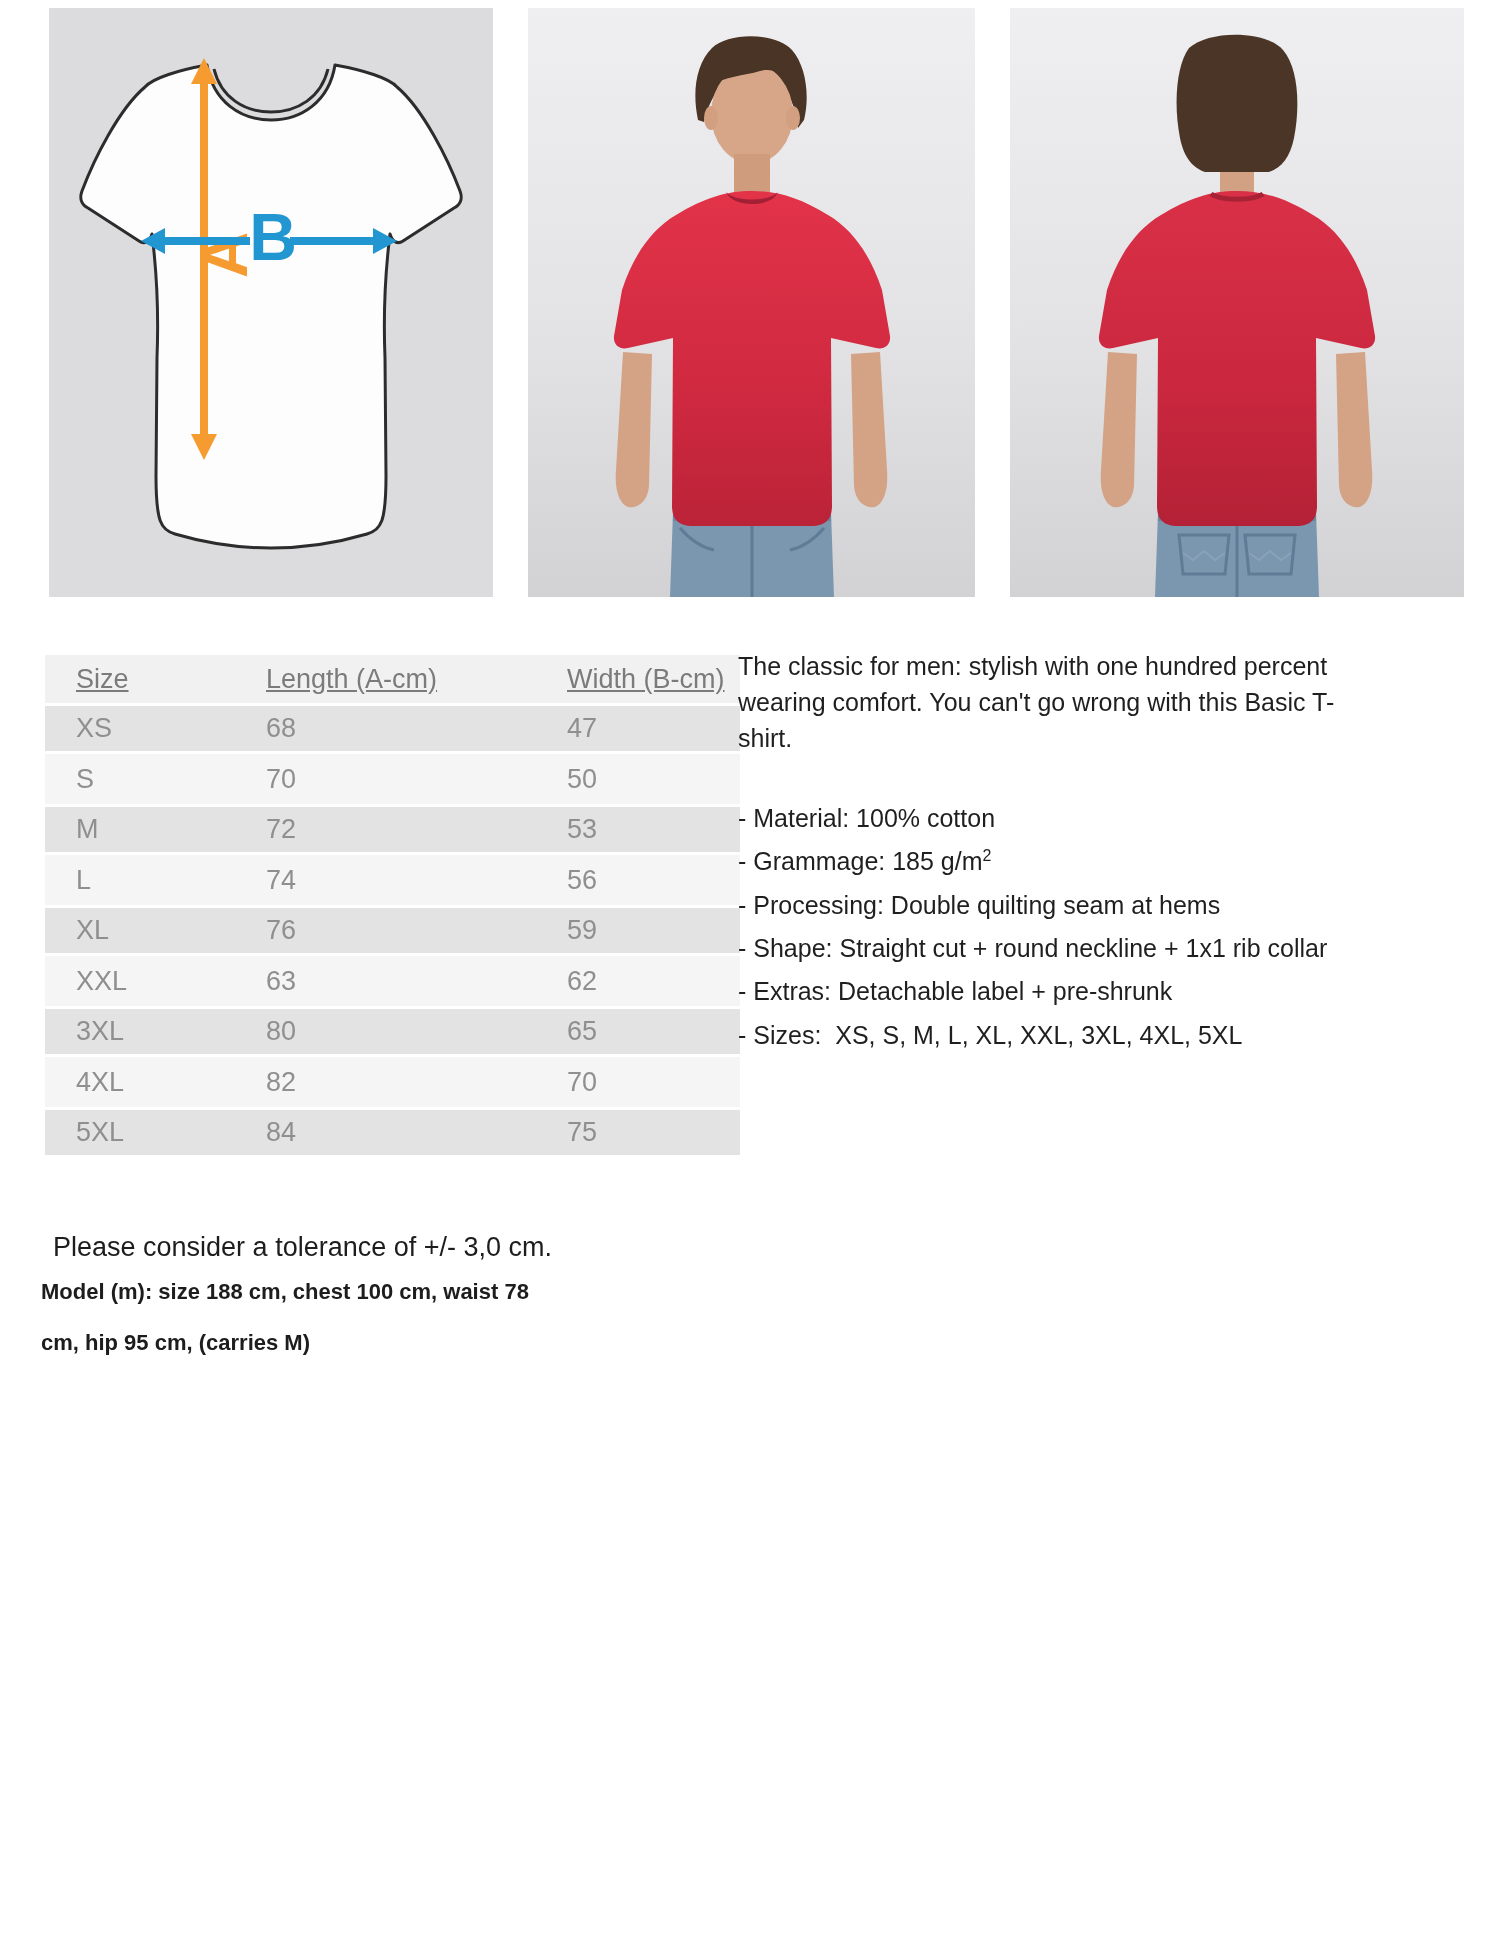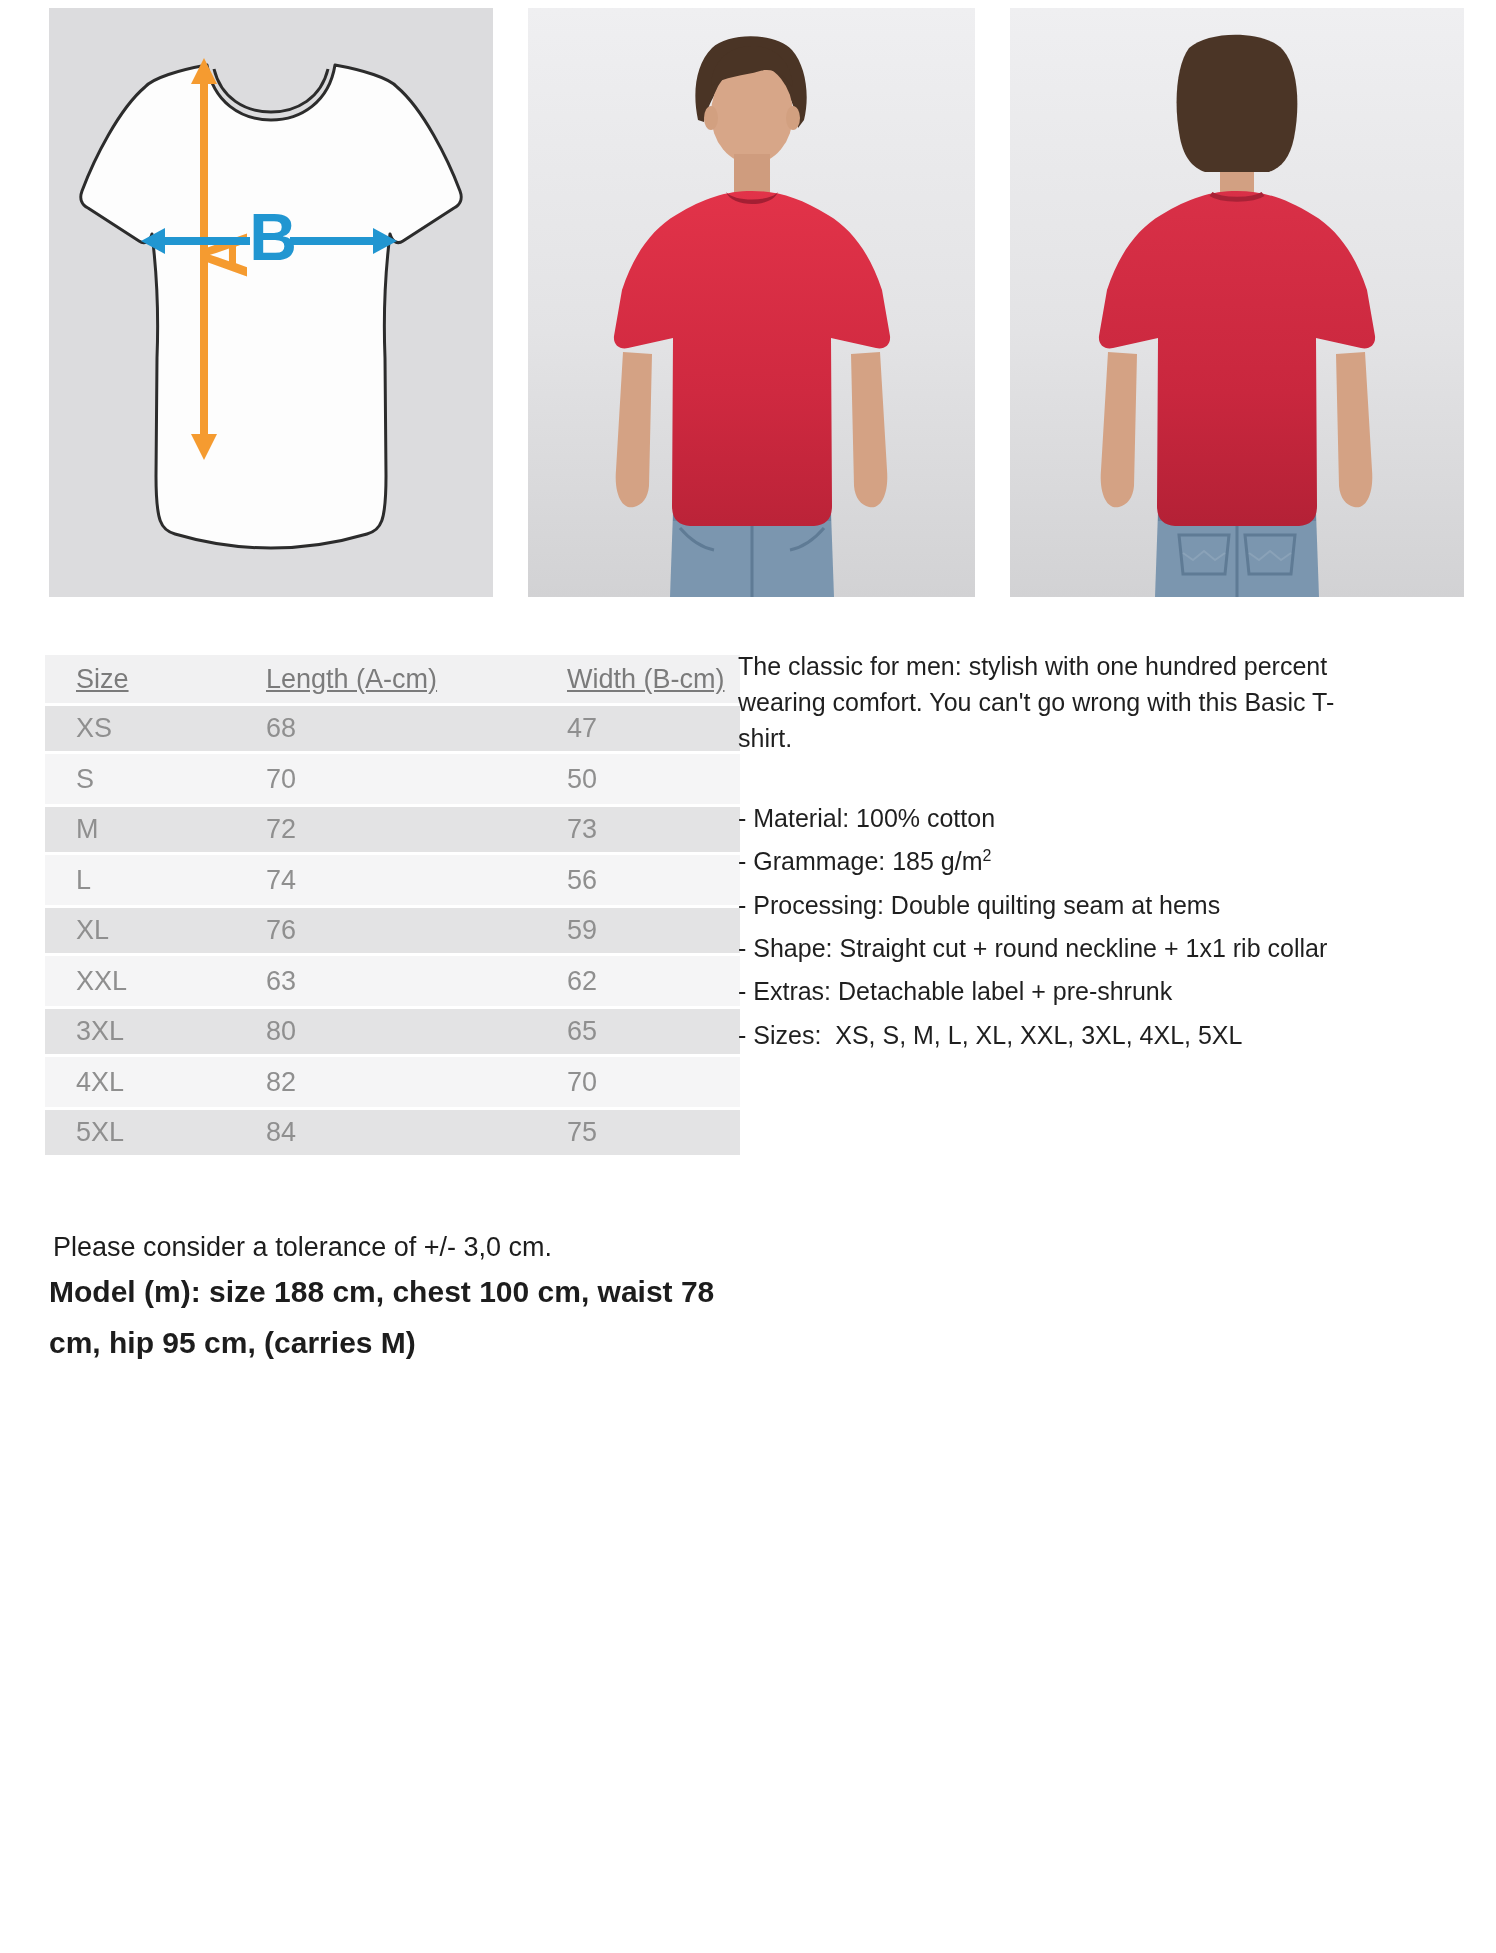--- a/index.html
+++ b/index.html
@@ -30,22 +30,22 @@
 
   
   .description { position:absolute; left:738px; top:648px; width:690px; color:#1f1f1f; }
   .intro { width:600px; font-size:25px; line-height:36px; }
   .spec-list { margin-top:38px; list-style:none; }
   .spec-list li { font-size:25px; line-height:37px; white-space:pre; }
   .spec-list sup { font-size:16px; }
 
   
   .tolerance-note { position:absolute; left:53px; top:1232px; font-size:27px; color:#1d1d1d; }
-  .model-info { position:absolute; left:49px; top:1266px; width:720px;
-    font-size:30px; font-weight:bold; line-height:51px; color:#1d1d1d; }
+  .model-info { position:absolute; left:41px; top:1266px; width:720px;
+    font-size:22px; font-weight:bold; line-height:51px; color:#1d1d1d; }
 </style>
 </head>
 <body>
 
 <div class="page">
 
   <div class="box" id="diagram-box">
     <svg width="444" height="589" viewBox="0 0 444 589">
 
       <path d="M158,57 C130,62 104,70 96,79 C70,101 45,151 33,183 C30,191 33,197 39,200
@@ -150,21 +150,21 @@
       <div class="t-cell c3">47</div>
     </div>
     <div class="t-row light">
       <div class="t-cell c1">S</div>
       <div class="t-cell c2">70</div>
       <div class="t-cell c3">50</div>
     </div>
     <div class="t-row dark">
       <div class="t-cell c1">M</div>
       <div class="t-cell c2">72</div>
-      <div class="t-cell c3">73</div>
+      <div class="t-cell c3">53</div>
     </div>
     <div class="t-row light">
       <div class="t-cell c1">L</div>
       <div class="t-cell c2">74</div>
       <div class="t-cell c3">56</div>
     </div>
     <div class="t-row dark">
       <div class="t-cell c1">XL</div>
       <div class="t-cell c2">76</div>
       <div class="t-cell c3">59</div>

